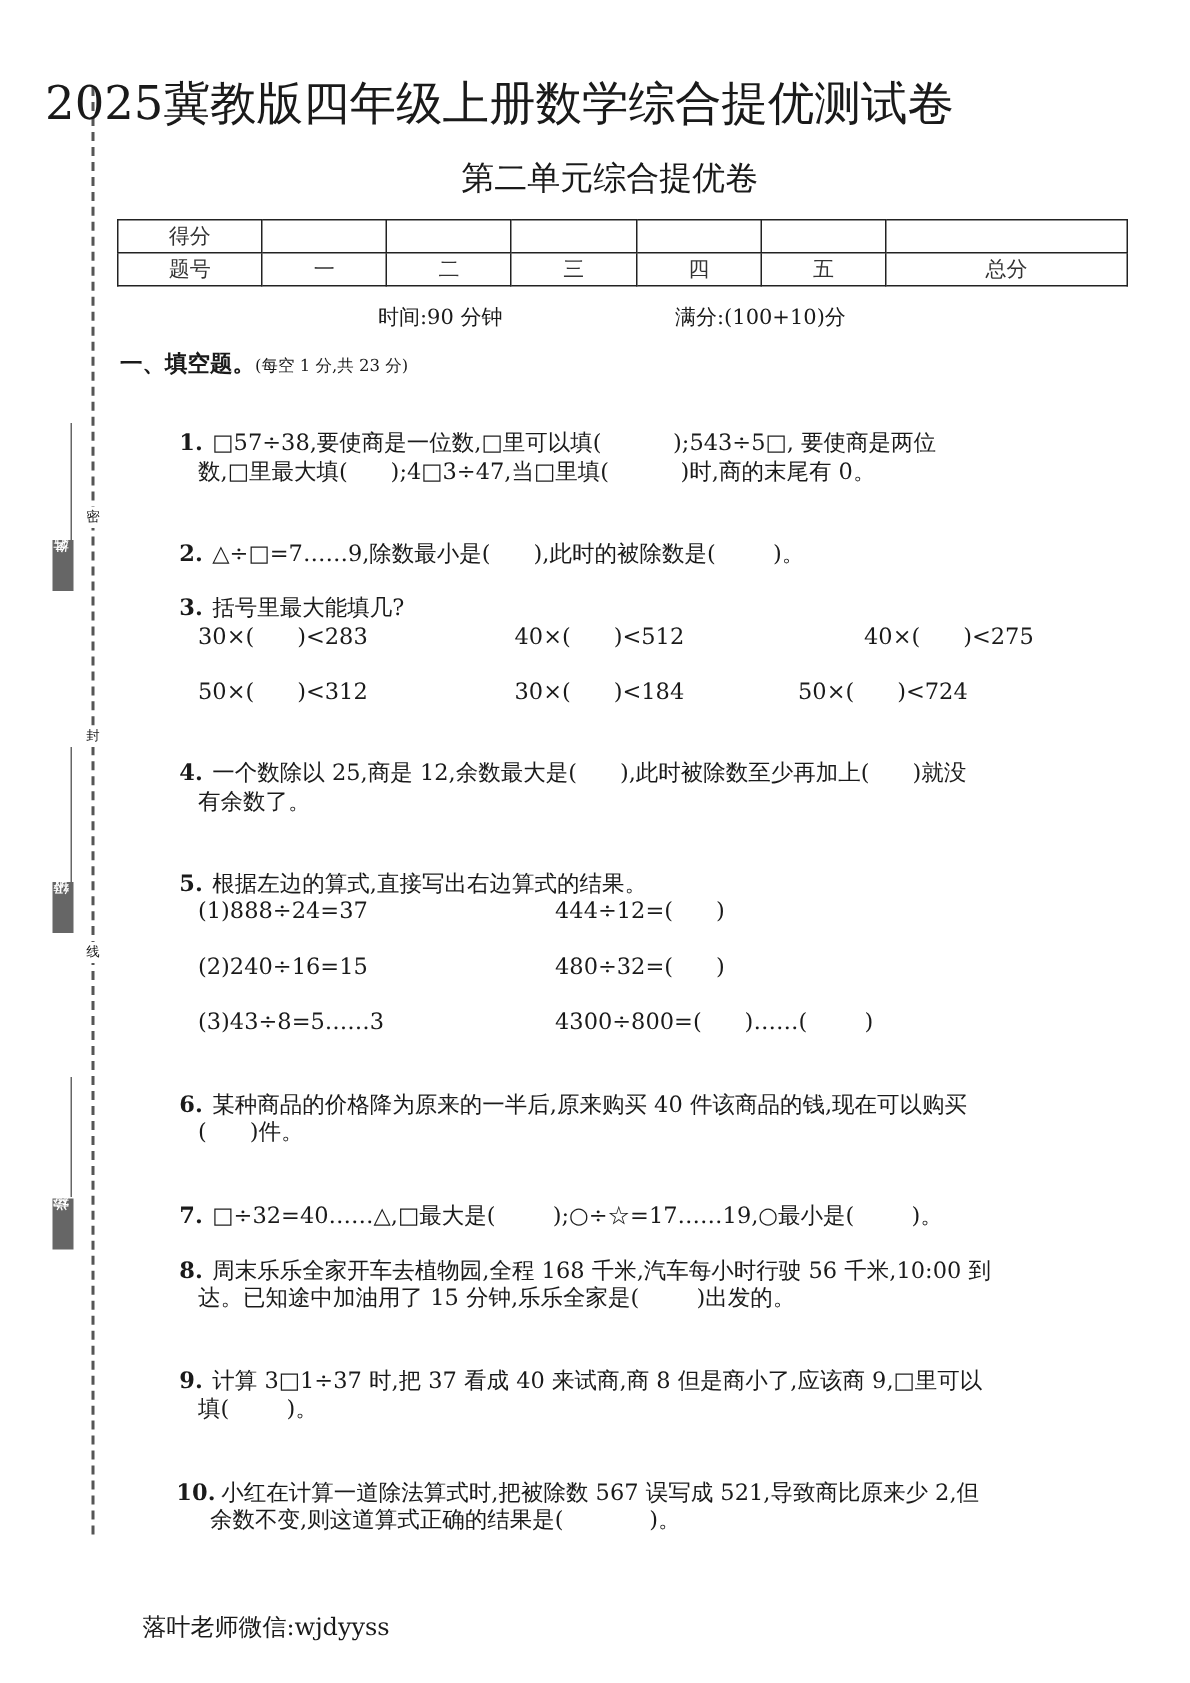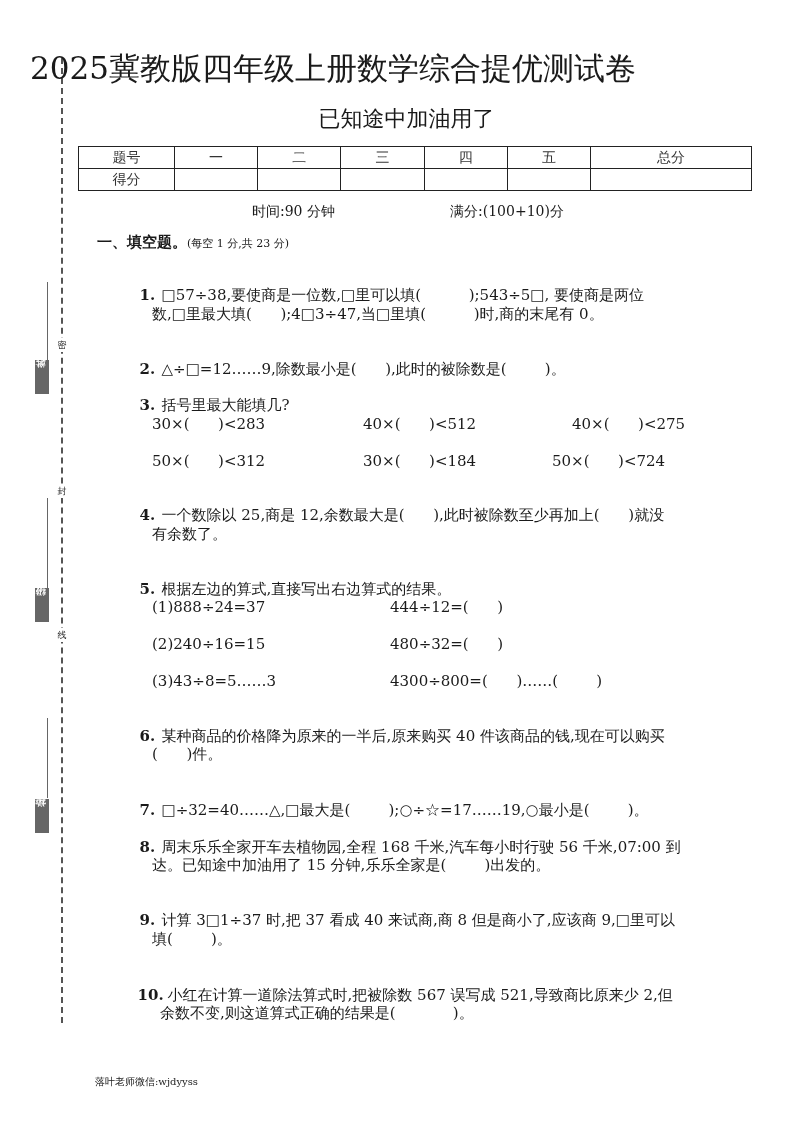--- a/index.html
+++ b/index.html
@@ -14,91 +14,91 @@
                 font-size:11px; writing-mode:vertical-rl; transform:rotate(180deg);
                 display:flex; align-items:center; justify-content:center; font-family:"DejaVu Sans",sans-serif; }
   .title { position:absolute; top:48px; left:0; width:644px; text-align:center; font-size:31px; padding-left:22px; box-sizing:border-box;
            font-family:"DejaVu Serif","Liberation Serif",serif; letter-spacing:0px; }
   .subtitle { position:absolute; top:104px; left:0; width:793px; text-align:center; font-size:22px; padding-left:20px; box-sizing:border-box; }
   table.score { position:absolute; top:146px; left:78px; width:674px; border-collapse:collapse; font-size:14px; }
   table.score td { border:1.5px solid #222; height:21px; text-align:center; padding:0; color:#333;
                    font-family:"DejaVu Sans",sans-serif; }
   .meta { position:absolute; top:203px; font-size:14px; }
   .section { position:absolute; top:233px; left:80px; font-size:15px; }
-  .section b { font-family:"DejaVu Sans",sans-serif; font-weight:bold;margin-left:17px; }
+  .section b { font-family:"DejaVu Sans",sans-serif; font-weight:bold; }
   .line { position:absolute; font-size:15px; white-space:nowrap; }
   .qnum { font-weight:bold; font-family:"DejaVu Serif",serif; display:inline-block; }
   .cell { position:absolute; font-size:15px; white-space:nowrap; }
-  .footer { position:absolute; top:1075px; left:95px; font-size:10px; }
+  .footer { position:absolute; top:1075px; left:95px; font-size:16px; }
 </style>
 </head>
 <body>
 
 <div class="dash-line"></div>
 <div class="seal-char" style="top:338px">密</div>
 <div class="seal-char" style="top:484px">封</div>
 <div class="seal-char" style="top:628px">线</div>
 
 <div class="side-line" style="top:282px;height:78px"></div>
 <div class="side-label" style="top:360px">姓名</div>
 
 <div class="side-line" style="top:498px;height:90px"></div>
 <div class="side-label" style="top:588px">班级</div>
 
 <div class="side-line" style="top:718px;height:80px"></div>
 <div class="side-label" style="top:799px">学校</div>
 
 <div class="title">2025冀教版四年级上册数学综合提优测试卷</div>
-<div class="subtitle">已知途中加油用了</div>
+<div class="subtitle">第二单元综合提优卷</div>
 
 <table class="score">
   <tbody>
       <tr>
+    <td>得分</td>
+    <td></td>
+    <td></td>
+    <td></td>
+    <td></td>
+    <td></td>
+    <td></td>
+  </tr>
+  <tr>
     <td style="width:95px">题号</td>
     <td>一</td>
     <td>二</td>
     <td>三</td>
     <td>四</td>
     <td>五</td>
     <td>总分</td>
-  </tr>
-  <tr>
-    <td>得分</td>
-    <td></td>
-    <td></td>
-    <td></td>
-    <td></td>
-    <td></td>
-    <td></td>
   </tr>
 </tbody>
   </table>
 
 <div class="meta" style="left:252px">时间:90 分钟</div>
 <div class="meta" style="left:450px">满分:(100+10)分</div>
 
 <div class="section">
   <b>一、填空题。</b><span style="font-size:11px">(每空 1 分,共 23 分)</span>
 </div>
 
 <div class="line" style="top:268px;left:110px">
   <span class="qnum" style="width:22px">1.</span><span>□57÷38,要使商是一位数,□里可以填(          );543÷5□, 要使商是两位</span>
 </div>
 <div class="line" style="top:305px;left:132px">数,□里最大填(      );4□3÷47,当□里填(          )时,商的末尾有 0。</div>
 
 <div class="line" style="top:342px;left:110px">
-  <span class="qnum" style="width:22px">2.</span><span>△÷□=12……9,除数最小是(      ),此时的被除数是(        )。</span>
+  <span class="qnum" style="width:22px">2.</span><span>△÷□=7……9,除数最小是(      ),此时的被除数是(        )。</span>
 </div>
 
 <div class="line" style="top:378px;left:110px">
   <span class="qnum" style="width:22px">3.</span><span>括号里最大能填几?</span>
 </div>
 <div class="cell" style="top:415px;left:132px">30×(      )&lt;283</div>
 <div class="cell" style="top:415px;left:343px">40×(      )&lt;512</div>
-<div class="cell" style="top:415px;left:552px">40×(      )&lt;275</div>
+<div class="cell" style="top:415px;left:576px">40×(      )&lt;275</div>
 <div class="cell" style="top:452px;left:132px">50×(      )&lt;312</div>
 <div class="cell" style="top:452px;left:343px">30×(      )&lt;184</div>
 <div class="cell" style="top:452px;left:532px">50×(      )&lt;724</div>
 
 <div class="line" style="top:488px;left:110px">
   <span class="qnum" style="width:22px">4.</span><span>一个数除以 25,商是 12,余数最大是(      ),此时被除数至少再加上(      )就没</span>
 </div>
 <div class="line" style="top:525px;left:132px">有余数了。</div>
 
 <div class="line" style="top:562px;left:110px">
@@ -114,31 +114,31 @@
 <div class="line" style="top:709px;left:110px">
   <span class="qnum" style="width:22px">6.</span><span>某种商品的价格降为原来的一半后,原来购买 40 件该商品的钱,现在可以购买</span>
 </div>
 <div class="line" style="top:745px;left:132px">(      )件。</div>
 
 <div class="line" style="top:783px;left:110px">
   <span class="qnum" style="width:22px">7.</span><span>□÷32=40……△,□最大是(        );○÷☆=17……19,○最小是(        )。</span>
 </div>
 
 <div class="line" style="top:820px;left:110px">
-  <span class="qnum" style="width:22px">8.</span><span>周末乐乐全家开车去植物园,全程 168 千米,汽车每小时行驶 56 千米,07:00 到</span>
+  <span class="qnum" style="width:22px">8.</span><span>周末乐乐全家开车去植物园,全程 168 千米,汽车每小时行驶 56 千米,10:00 到</span>
 </div>
 <div class="line" style="top:856px;left:132px">达。已知途中加油用了 15 分钟,乐乐全家是(        )出发的。</div>
 
 <div class="line" style="top:893px;left:110px">
   <span class="qnum" style="width:22px">9.</span><span>计算 3□1÷37 时,把 37 看成 40 来试商,商 8 但是商小了,应该商 9,□里可以</span>
 </div>
 <div class="line" style="top:930px;left:132px">填(        )。</div>
 
 <div class="line" style="top:968px;left:108px">
   <span class="qnum" style="width:30px">10.</span><span>小红在计算一道除法算式时,把被除数 567 误写成 521,导致商比原来少 2,但</span>
 </div>
 <div class="line" style="top:1004px;left:140px">余数不变,则这道算式正确的结果是(            )。</div>
 
 <div class="footer">落叶老师微信:wjdyyss</div>
 
 <style>
-  .line, .cell { white-space:pre;margin-left:20px; }
+  .line, .cell { white-space:pre; }
 </style>
 
 </body></html>

